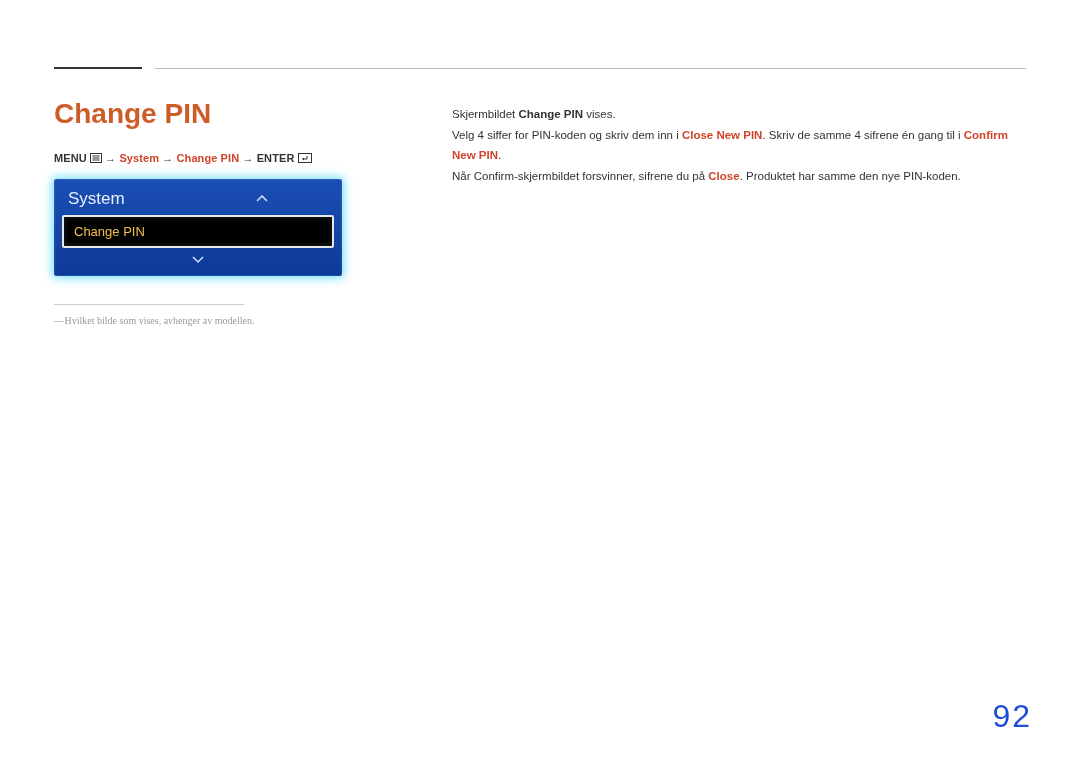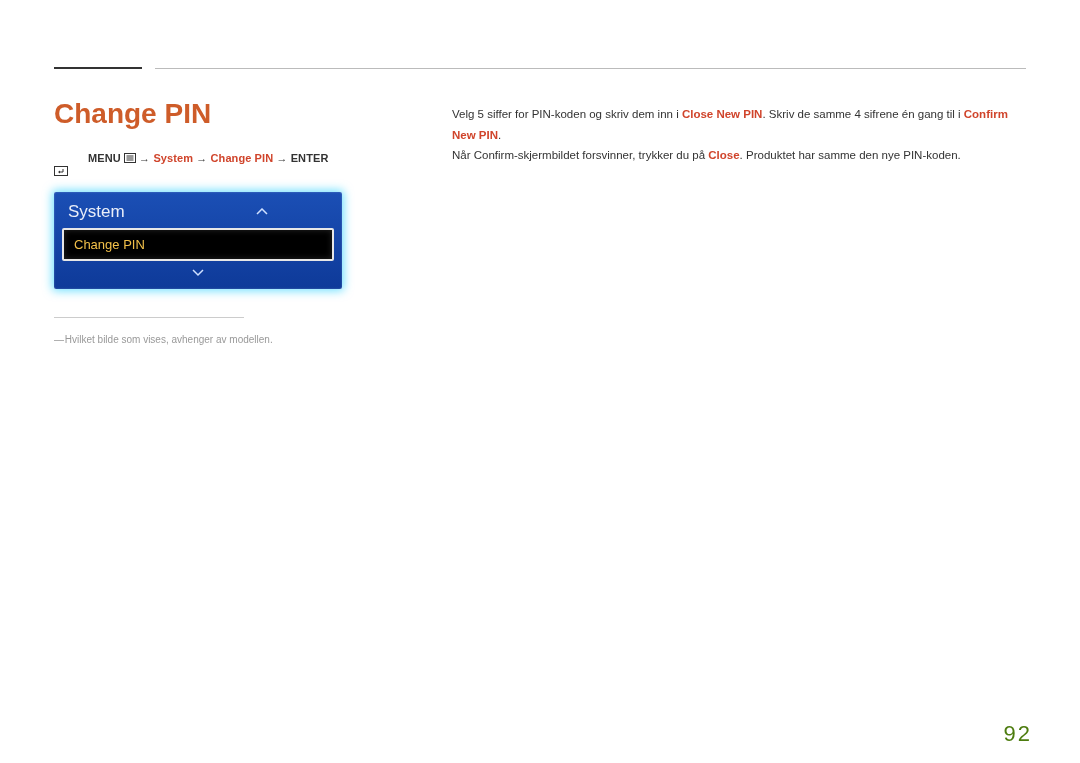--- a/index.html
+++ b/index.html
@@ -38,21 +38,21 @@
     font-weight: bold;
     color: #ce5c29;
     margin-bottom: 22px;
   }
   .breadcrumb {
     font-size: 11px;
     color: #333;
     margin-bottom: 14px;
     letter-spacing: 0.1px;
   }
-  .breadcrumb .menu-label { font-weight: bold; margin-left: 34px; }
+  .breadcrumb .menu-label { font-weight: bold; }
   .breadcrumb .red { color: #d0442b; font-weight: bold; }
   .breadcrumb .enter-label { font-weight: bold; text-align: center; }
   .icon-box {
     display: inline-block;
     vertical-align: -1px;
   }
   .tv-menu {
     width: 288px;
     border-radius: 2px;
     background: linear-gradient(#1b4fb5, #0e3a99);
@@ -90,43 +90,44 @@
   }
   .footnote-rule {
     margin-top: 28px;
     width: 190px;
     height: 1px;
     background: #cccccc;
   }
   .footnote {
     font-size: 10px;
     color: #999999;
-    margin-top: 16px;
+    margin-top: 10px;
+    font-family: Liberation Serif, serif;
   }
   .footnote::before {
     content: "― ";
     letter-spacing: -1px;
   }
   .right-col {
     position: absolute;
     left: 452px;
     top: 104px;
     right: 60px;
     font-size: 11.5px;
     color: #333;
     line-height: 1.8;
   }
   .right-col .red { color: #d0442b; font-weight: bold; }
   .right-col .bold { font-weight: bold; }
   .page-number {
     position: absolute;
     right: 48px;
-    bottom: 16px;
-    font-size: 22px;
-    color: #4d7c0f;
+    bottom: 28px;
+    font-size: 32px;
+    color: #1d4ed8;
     font-weight: 300;
     letter-spacing: 2px;
   }
 </style>
 </head>
 <body>
 
 <div class="top-rule-short"></div>
 <div class="top-rule-long"></div>
 
@@ -174,20 +175,23 @@
         </svg>
     </div>
   </div>
 
   <div class="footnote-rule"></div>
   <div class="footnote">Hvilket bilde som vises, avhenger av modellen.</div>
 </div>
 
 <div class="right-col">
   <p>
-    <span>Velg 5 siffer for PIN-koden og skriv dem inn i </span><span class="red">Close New PIN</span><span>. Skriv de samme 4 sifrene én gang til i </span><span class="red">Confirm New PIN</span><span>.</span>
+    <span>Skjermbildet </span><span class="bold">Change PIN</span><span> vises.</span>
   </p>
   <p>
-    <span>Når Confirm-skjermbildet forsvinner, trykker du på </span><span class="red">Close</span><span>. Produktet har samme den nye PIN-koden.</span>
+    <span>Velg 4 siffer for PIN-koden og skriv dem inn i </span><span class="red">Close New PIN</span><span>. Skriv de samme 4 sifrene én gang til i </span><span class="red">Confirm New PIN</span><span>.</span>
+  </p>
+  <p>
+    <span>Når Confirm-skjermbildet forsvinner, sifrene du på </span><span class="red">Close</span><span>. Produktet har samme den nye PIN-koden.</span>
   </p>
 </div>
 
 <div class="page-number">92</div>
 
 </body></html>

